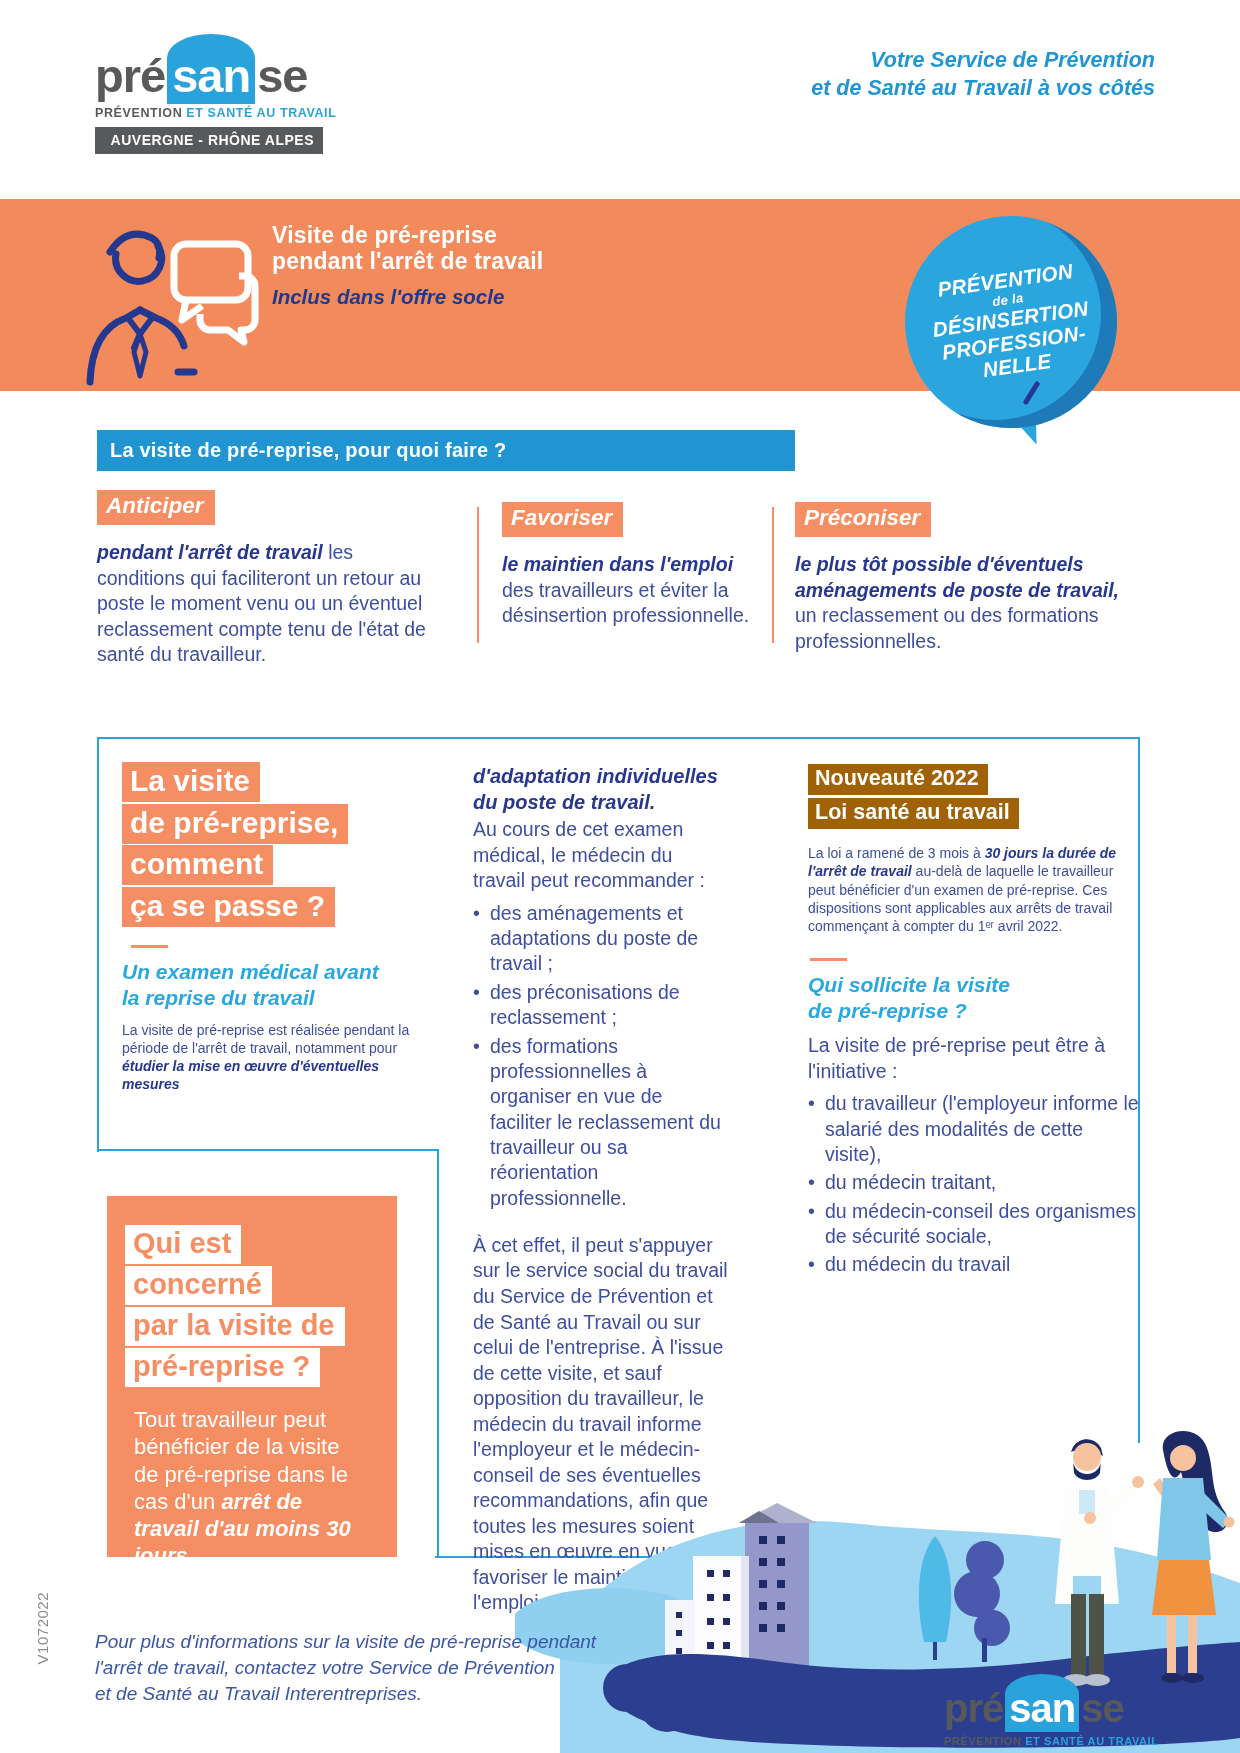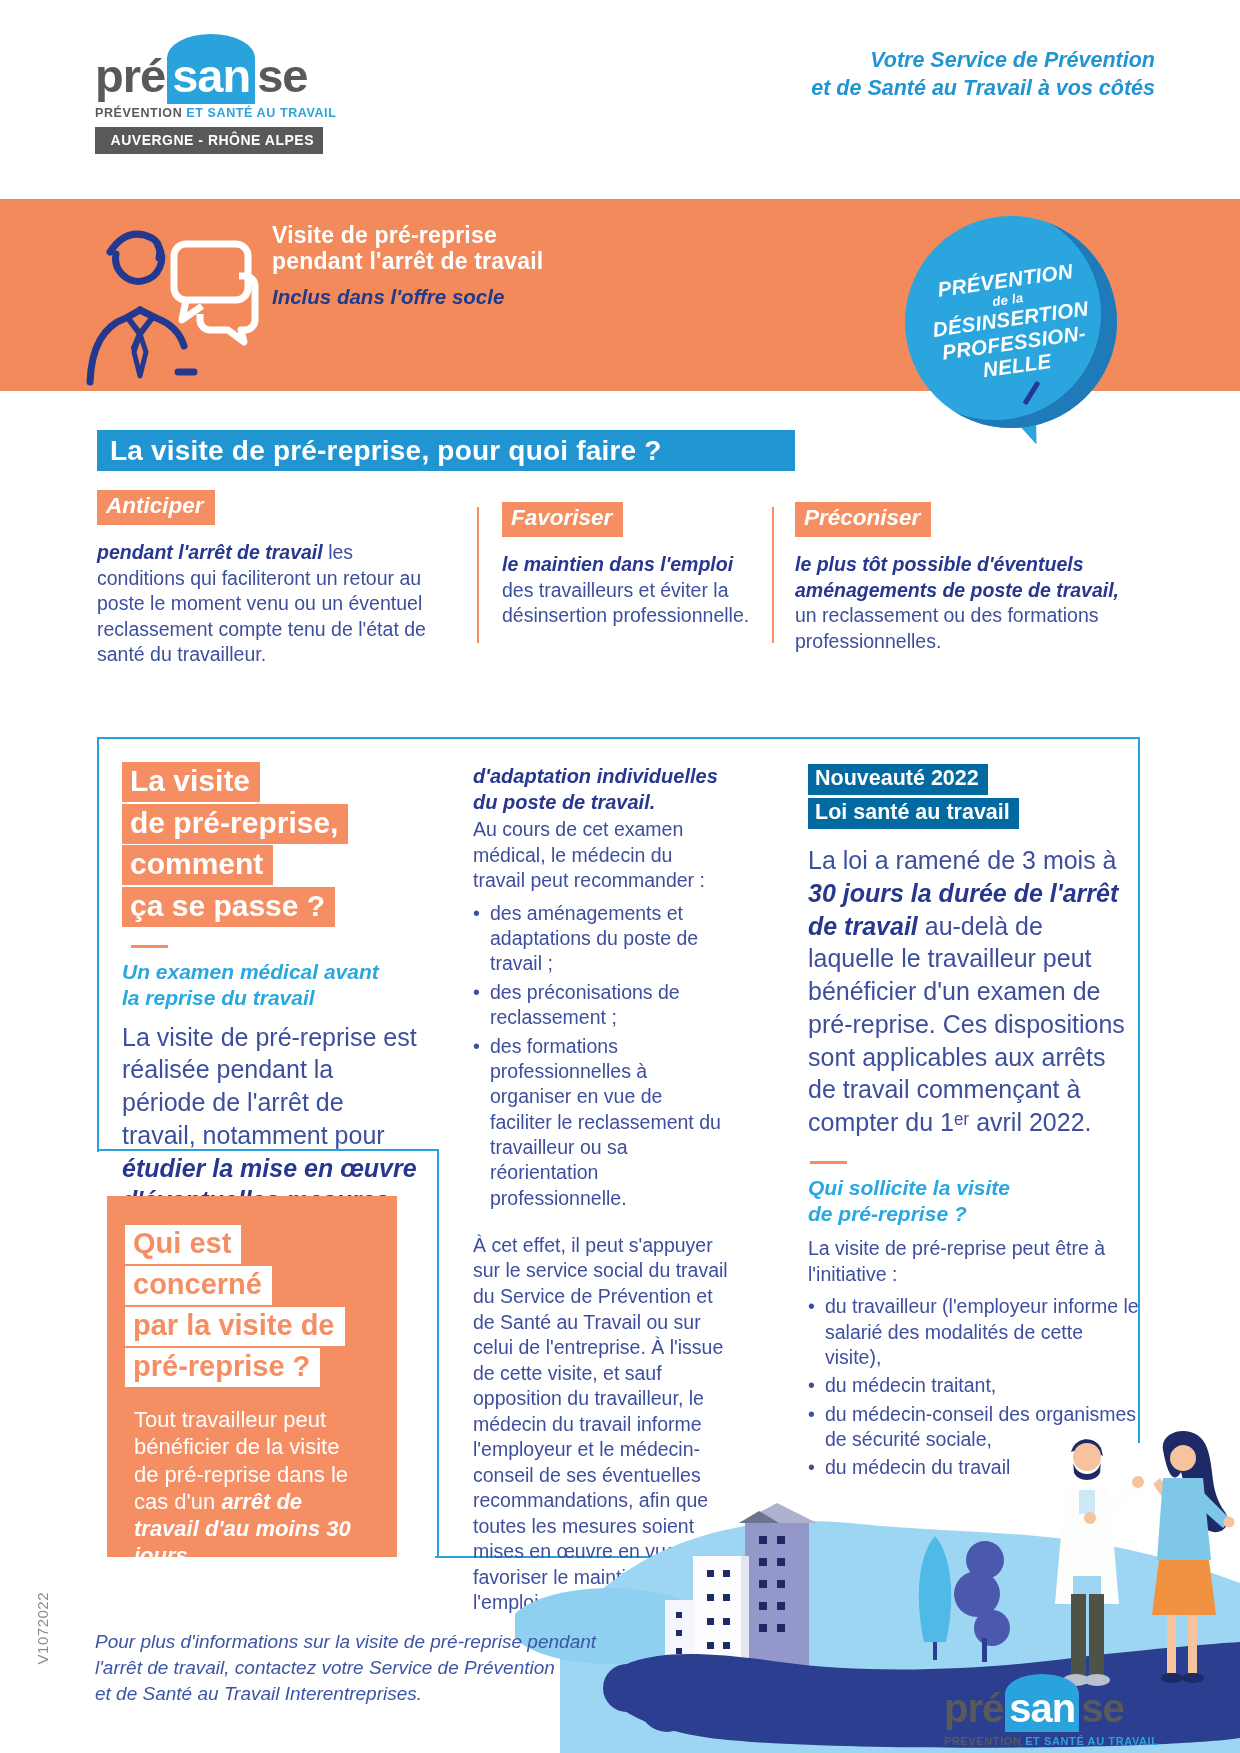--- a/index.html
+++ b/index.html
@@ -47,21 +47,21 @@
                 border-top:30px solid #2aa5de;transform:rotate(-14deg);}
   .sticker-txt{position:absolute;left:0;top:0;width:212px;height:212px;display:flex;flex-direction:column;
                align-items:center;justify-content:center;transform:rotate(-8deg);
                color:#fff;font-weight:bold;font-style:italic;line-height:1.16;letter-spacing:0.3px;padding-top:2px;box-sizing:border-box;}
   .st-big{font-size:20.5px;} .st-small{font-size:13px;}
   .sticker-slash{position:absolute;left:124px;top:164px;width:5px;height:26px;background:#24388f;
                  border-radius:2px;transform:rotate(32deg);}
 
   
   .why-bar{left:97px;top:430px;width:698px;height:41px;background:#2095d2;color:#fff;
-           font-size:28px;font-weight:bold;display:flex;align-items:center;padding-left:13px;box-sizing:border-box;letter-spacing:0.2px;}
+           font-size:20px;font-weight:bold;display:flex;align-items:center;padding-left:13px;box-sizing:border-box;letter-spacing:0.2px;}
   .olabel{display:inline-block;background:#f58e62;color:#fff;font-weight:bold;font-style:italic;
           font-size:22.5px;padding:3px 11px 6px 9px;}
   .why-col p{margin:15px 0 0 0;font-size:19.5px;line-height:1.31;}
   .bi{font-weight:bold;font-style:italic;color:#27378f;}
   .why-col1{left:97px;top:490px;width:336px;}
   .why-col2{left:502px;top:502px;width:252px;}
   .why-col3{left:795px;top:502px;width:332px;}
   .vdiv{width:2px;height:136px;background:#f58e62;top:507px;}
   .vdiv1{left:477px;} .vdiv2{left:772px;}
 
@@ -73,28 +73,28 @@
   .notch-v{left:437px;top:1149px;width:2px;height:409px;background:#29a3dc;z-index:3;}
 
   .colA{left:122px;top:763px;width:308px;z-index:4;}
   .colB{left:473px;top:764px;width:256px;z-index:4;}
   .colC{left:808px;top:764px;width:332px;z-index:4;}
 
   .hl{line-height:36.5px;}
   .hl-in{background:#f58e62;color:#fff;font-weight:bold;font-size:30px;padding:2px 10px 5px 8px;}
   .dash{width:37px;height:3px;background:#f58e62;margin:16px 0 11px 9px;}
   .subblue{color:#29a8df;font-weight:bold;font-style:italic;font-size:21px;line-height:1.25;}
-  .body-p{font-size:25px;line-height:1.31;margin:9px 8px 0 0;}
+  .body-p{font-size:14px;line-height:1.31;margin:9px 8px 0 0;}
   .lead-p{font-size:20px;line-height:1.28;margin:0;}
   .intro-p{font-size:19.5px;line-height:1.31;margin:2px 0 0 0;}
   ul.blist{list-style:none;margin:7px 0 0 0;padding:0;font-size:19.5px;line-height:1.3;}
   ul.blist li{position:relative;padding-left:17px;margin-bottom:3px;}
   ul.blist li::before{content:"•";position:absolute;left:0;top:0;}
   .para2{font-size:19.5px;line-height:1.31;margin:22px 0 0 0;}
-  .nlabel{display:inline-block;background:#0369a1;color:#fff;font-weight:bold;font-size:21.5px;
+  .nlabel{display:inline-block;background:#a16207;color:#fff;font-weight:bold;font-size:21.5px;
           padding:2px 9px 4px 7px;margin-bottom:3px;}
 
   
   .who-box{left:107px;top:1196px;width:290px;height:361px;background:#f58e62;box-sizing:border-box;
            padding:29px 0 0 18px;z-index:4;}
   .wl{line-height:36px;}
   .wl-in{background:#fff;color:#f58e62;font-weight:bold;font-size:29px;padding:2px 10px 5px 8px;}
   .who-body{margin:17px 0 0 9px;width:235px;color:#fff;font-size:22px;line-height:1.24;}
   .who-body .bi{color:#fff;}
 

